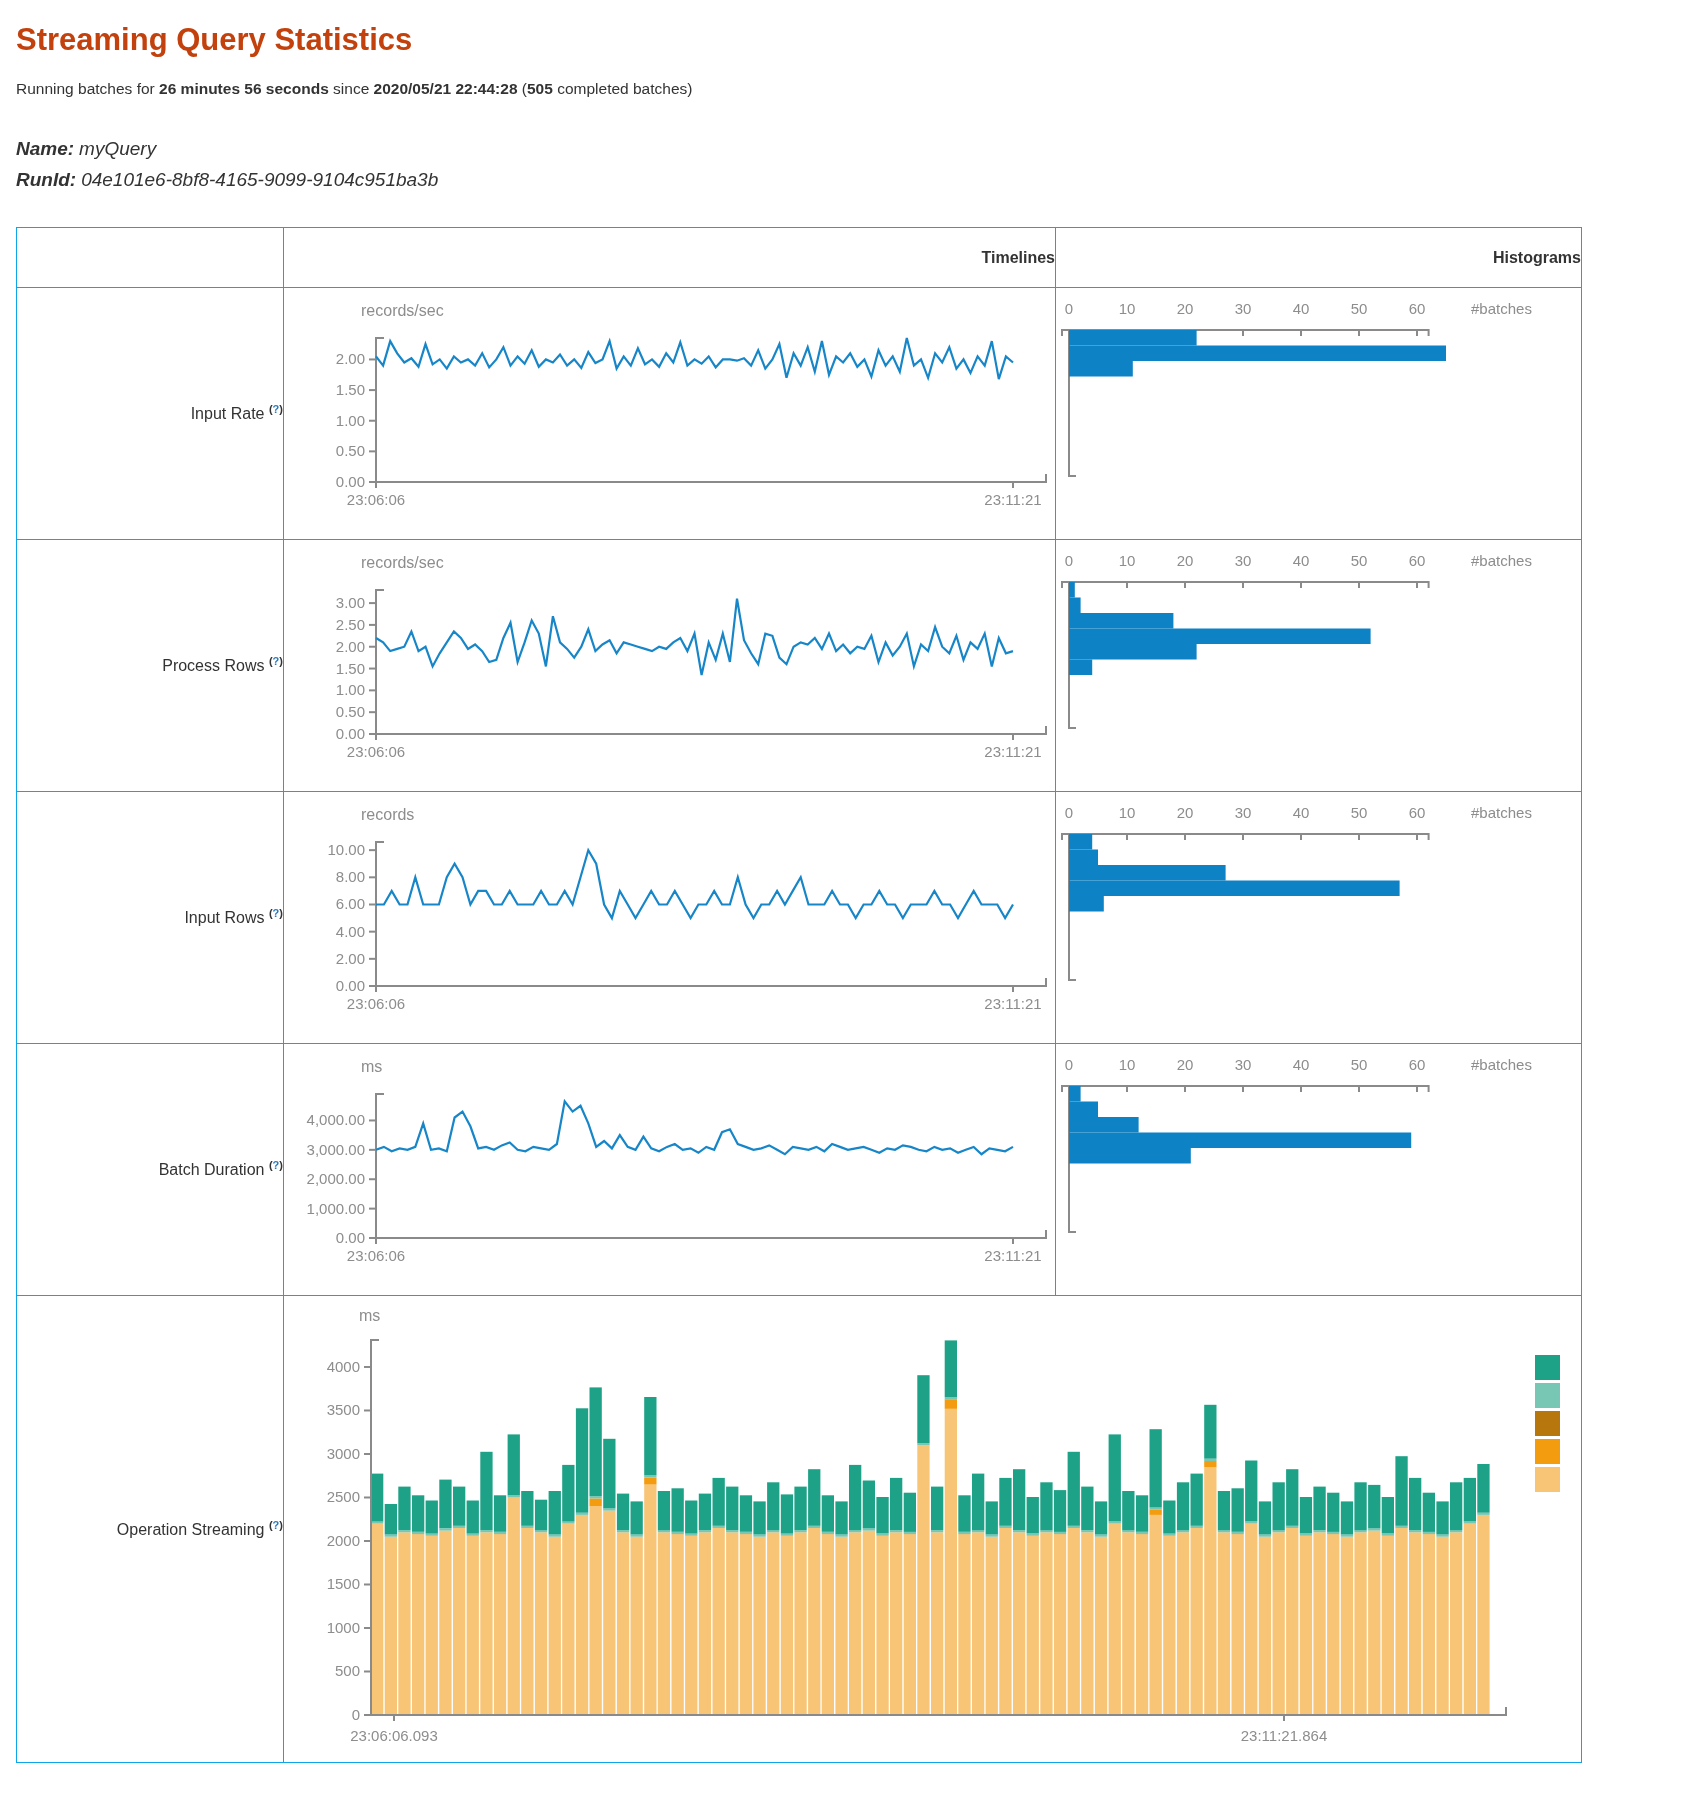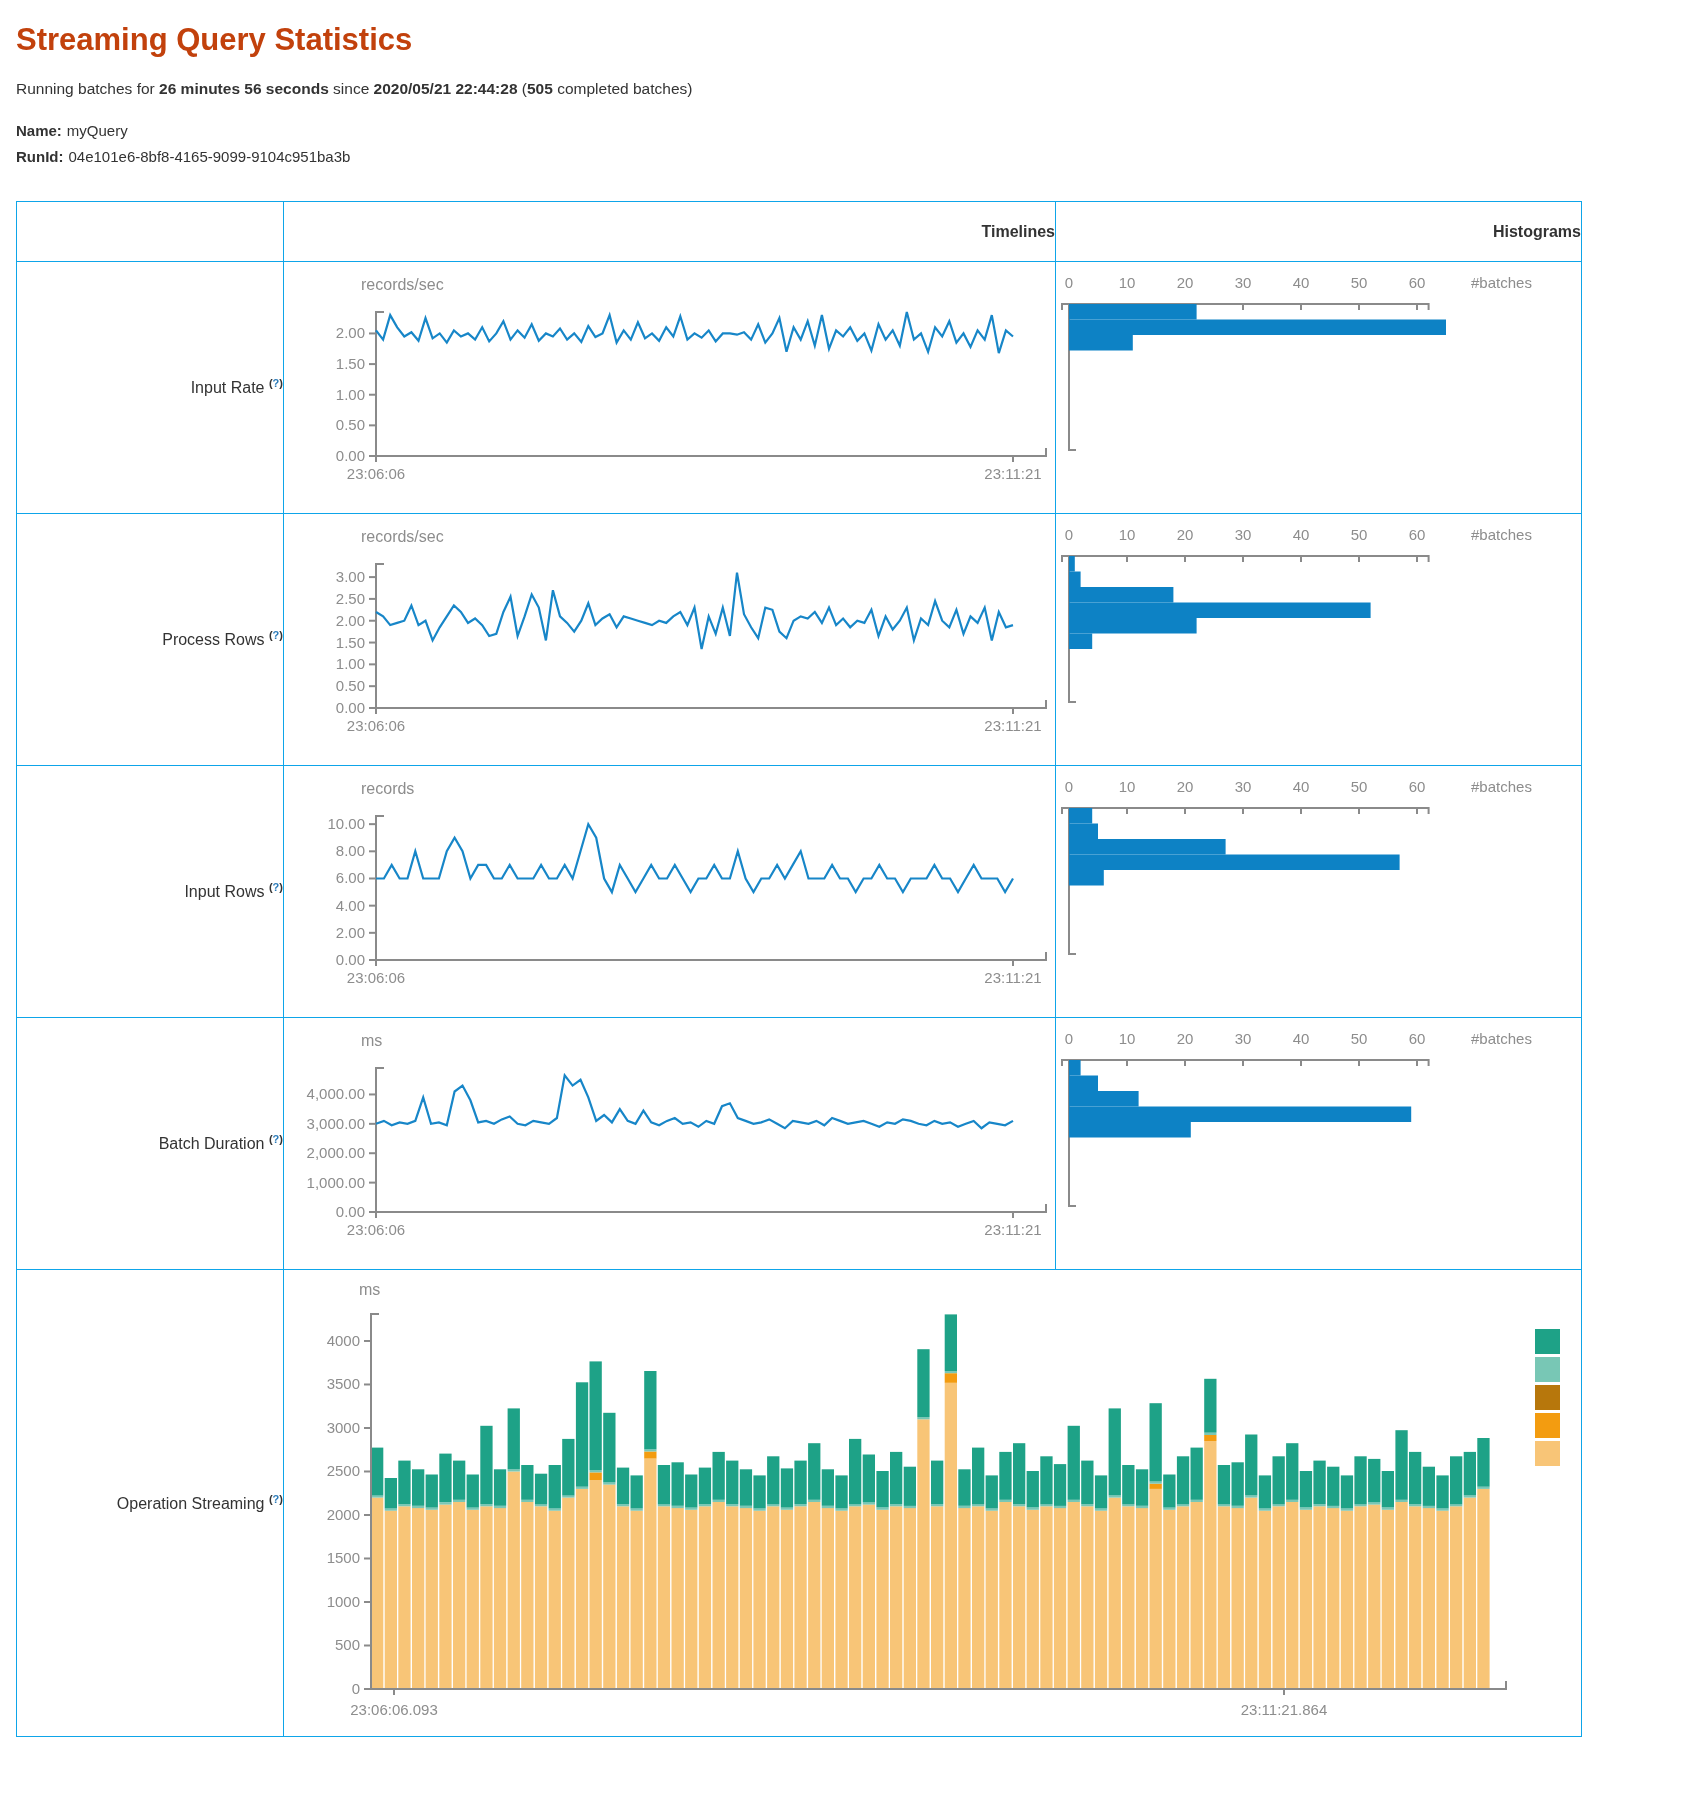--- a/index.html
+++ b/index.html
@@ -5,22 +5,22 @@
   * { box-sizing: border-box; }
   body {
     font-family: "Liberation Sans", sans-serif;
     color: #333;
     background: #fff;
     margin: 0;
     padding: 14px 16px 24px 16px;
     width: 1693px;
   }
   h1 { font-size: 31px; font-weight: bold; margin: 8px 0 22px 0; color: #c2410c; }
-  .subtitle { font-size: 15.5px; margin: 0 0 24px 0; }
-  .qinfo p { font-size: 15px; margin: 0 0 9px 0; }
+  .subtitle { font-size: 15.5px; margin: 0 0 40px 0; }
+  .qinfo p { font-size: 19px; margin: 0 0 9px 0; font-style: italic; }
   .qinfo b { margin-right: 5px; }
   table.stats { border-collapse: collapse; margin-top: 36px; }
   table.stats td { border: 1px solid #0ea5e9; padding: 0; vertical-align: middle; text-align: right; }
   .corner-cell { width: 267px; }
   .head-cell { height: 60px; font-weight: bold; font-size: 16px; padding-left: 12px !important; }
   .label-cell { width: 267px; padding-left: 16px !important; font-size: 16px; }
   .metric-label { font-weight: normal; }
   sup.help { font-size: 11px; font-weight: bold; color: #333; }
   sup.help .q { color: #2b7bb9; cursor: pointer; }
   .chart-cell { height: 228px; }

